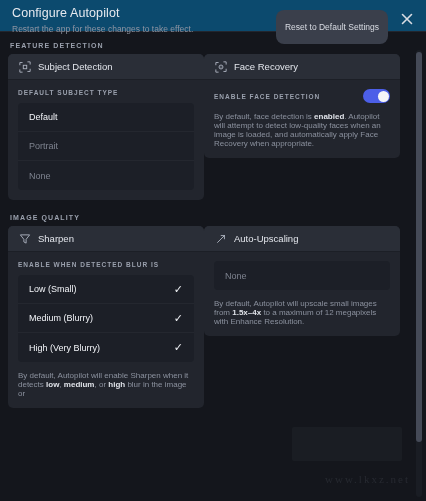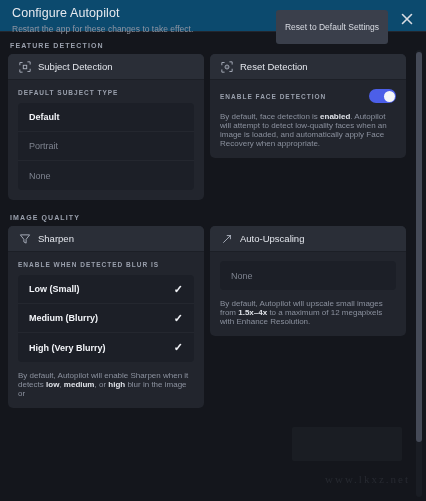--- a/index.html
+++ b/index.html
@@ -37,21 +37,21 @@
     line-height: 11px;
   }
   .reset-btn {
     position: absolute;
     right: 38px; top: 10px;
     height: 19px;
     padding: 17px 9px;
     display: flex; align-items: center;
     background: #3a3f4b;
     border: none;
-    border-radius: 3px;
+    border-radius: 8px;
     color: #d9dce3;
     font-size: 8.5px;
     font-family: "Liberation Sans", sans-serif;
     cursor: pointer;
     white-space: nowrap;
   }
   .close-btn {
     position: absolute;
     right: 10px; top: 10px;
     width: 18px; height: 18px;
@@ -73,21 +73,20 @@
     font-size: 7px;
     font-weight: bold;
     letter-spacing: 1.1px;
     color: #9aa0ad;
     margin: 0 0 5px 2px;
     text-transform: uppercase;
   }
 
   .row {
     display: flex;
-    gap: 6px;
     align-items: flex-start;
   }
 
   .panel {
     width: 196px;
     background: #22252d;
     border-radius: 5px;
     overflow: hidden;
   }
 
@@ -133,21 +132,21 @@
     height: 29px;
     display: flex;
     align-items: center;
     padding: 0 11px;
     font-size: 9px;
     color: #7e838f;
     border-bottom: 1px solid #24272f;
     cursor: pointer;
   }
   .opt:last-child { border-bottom: none; }
-  .opt.selected { color: #f2f4f8; font-weight: bold; }
+  .opt.selected { color: #f2f4f8; font-weight: normal; }
   .opt .lbl { flex: 1; }
   .opt .chk {
     color: #eef0f4;
     font-size: 11px;
     line-height: 1;
     display: none;
   }
   .opt.checked .chk { display: block; }
 
   
@@ -269,21 +268,21 @@
 
       <div class="panel">
         <div class="panel-head">
           <span class="panel-icon">
             <svg width="12" height="12" viewBox="0 0 14 14" aria-hidden="true">
               <path d="M1 4.5V1.8h2.7 M10.3 1h2.7v2.7 M13 9.5v2.7h-2.7 M3.7 13H1v-2.7" stroke="currentColor" stroke-width="1.1" fill="none" stroke-linecap="round"></path>
               <circle cx="7" cy="7" r="2.3" stroke="currentColor" stroke-width="1.1" fill="none"></circle>
               <circle cx="7" cy="7" r="0.7" fill="currentColor"></circle>
             </svg>
           </span>
-          <span class="ttl">Reset Detection</span>
+          <span class="ttl">Face Recovery</span>
         </div>
         <div class="panel-body">
           <div class="toggle-row">
             <div class="sub-label">ENABLE FACE DETECTION</div>
             <div class="switch">
               <div class="knob"></div>
             </div>
           </div>
           <div class="desc" id="face-desc"><span>By default, face detection is </span><b>enabled</b><span>. Autopilot will attempt to detect low-quality faces when an image is loaded, and automatically apply Face Recovery when appropriate.</span></div>
         </div>

